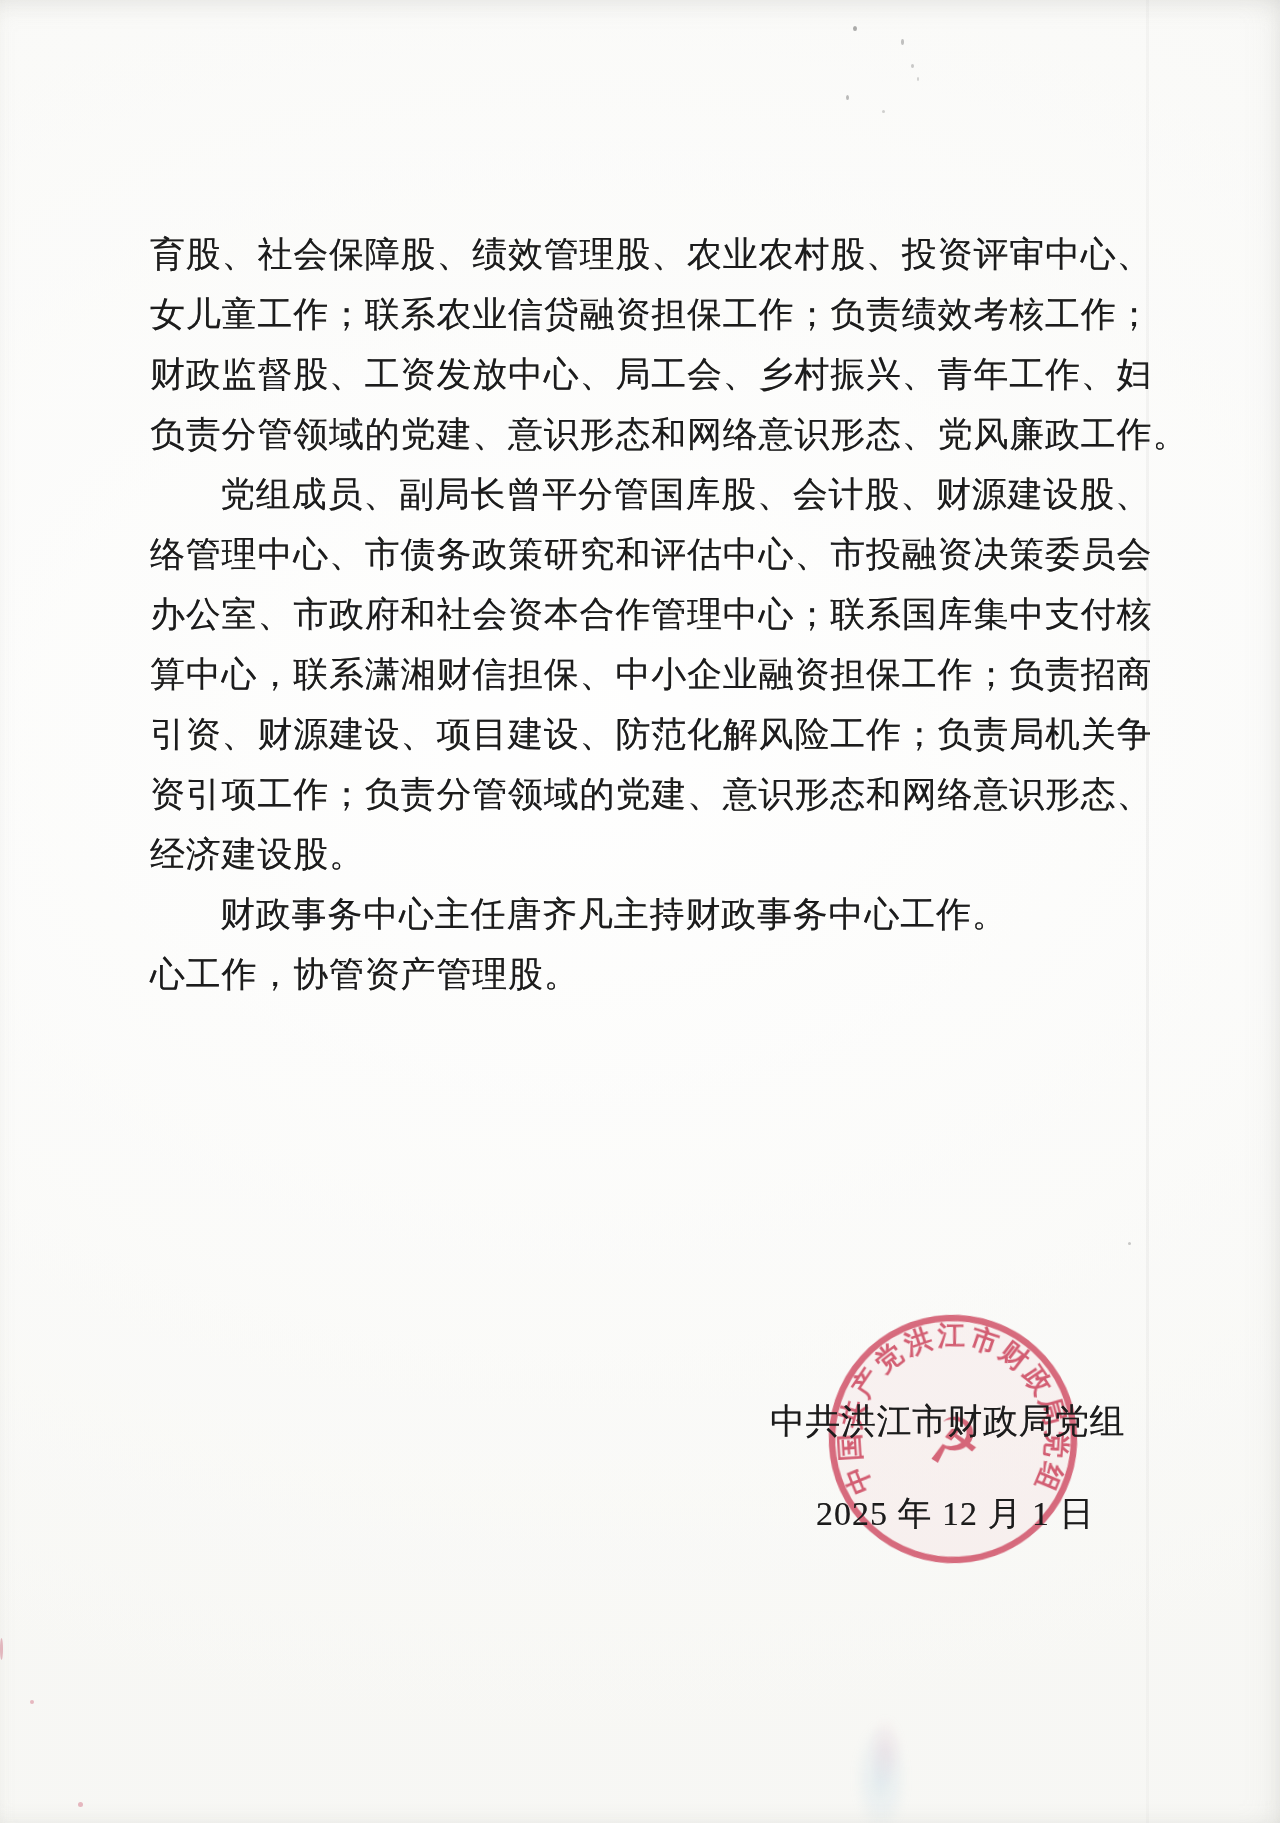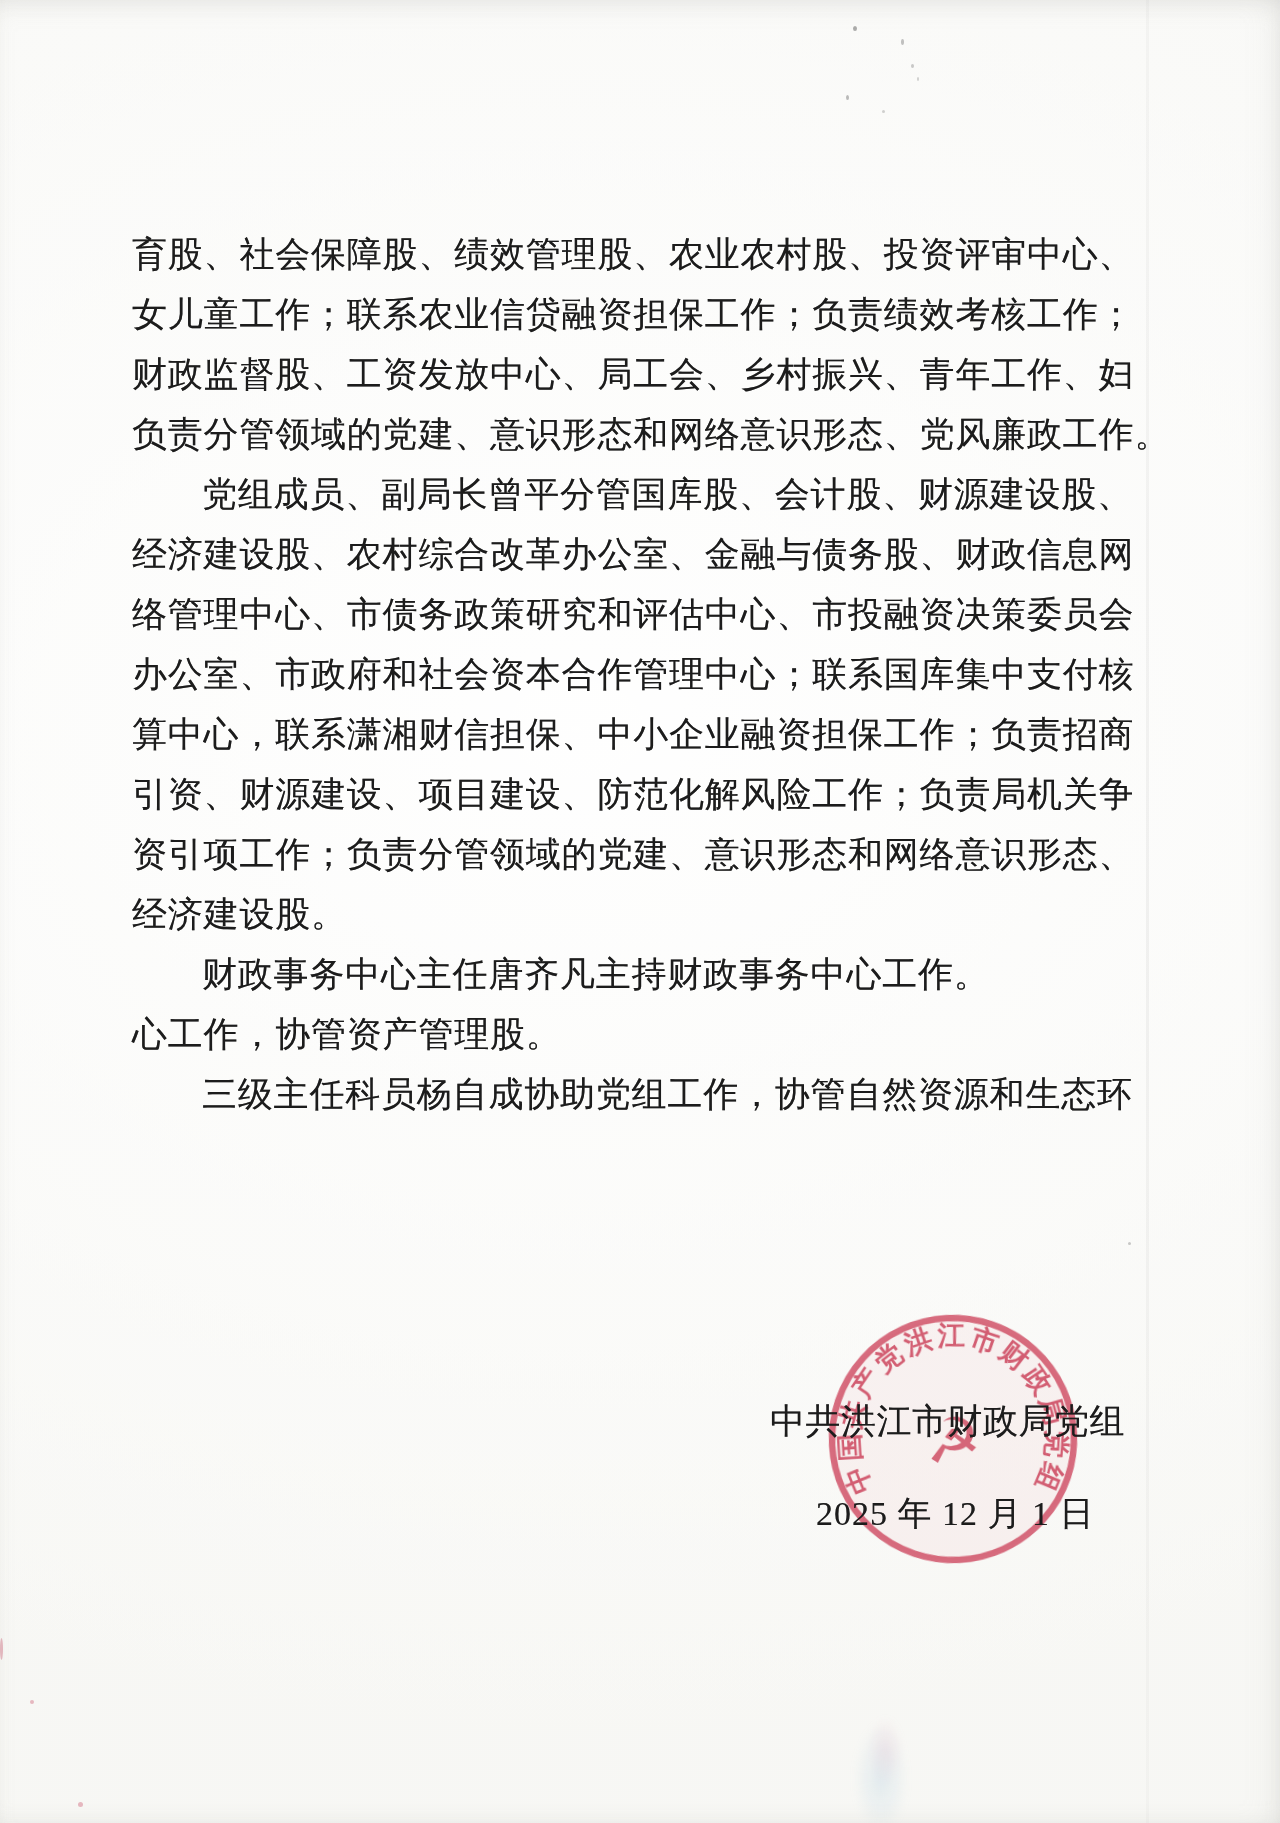--- a/index.html
+++ b/index.html
@@ -10,21 +10,21 @@
     background:#fcfcfa;
     background-image:
       radial-gradient(ellipse 1400px 1000px at 45% 40%, rgba(255,255,255,.9), rgba(244,244,241,.35)),
       linear-gradient(#fbfbf9,#f9f9f6);
     overflow:hidden;
     font-family:"Liberation Serif","DejaVu Serif",serif;
     color:#1d1d1d;
   }
   .text-block{
     position:absolute;
-    left:132px;top:225px;
+    left:150px;top:225px;
     width:1000px;
   }
   .line{
     white-space:nowrap;
     font-size:35px;
     line-height:60px;
     letter-spacing:0.8px;
     color:#1c1c1c;
     text-shadow:0 0 .6px rgba(30,30,30,.55);
   }
@@ -102,30 +102,28 @@
 <body>
 
 <div class="page">
 
   <div class="text-block" id="text-block">
       <div class="line">育股、社会保障股、绩效管理股、农业农村股、投资评审中心、</div>
       <div class="line">女儿童工作；联系农业信贷融资担保工作；负责绩效考核工作；</div>
       <div class="line">财政监督股、工资发放中心、局工会、乡村振兴、青年工作、妇</div>
       <div class="line">负责分管领域的党建、意识形态和网络意识形态、党风廉政工作。</div>
       <div class="line indent">党组成员、副局长曾平分管国库股、会计股、财源建设股、</div>
-      <div class="line">经济建设股、农村综合改革办公室、金融与债务股、财政信息网</div>
       <div class="line">络管理中心、市债务政策研究和评估中心、市投融资决策委员会</div>
       <div class="line">办公室、市政府和社会资本合作管理中心；联系国库集中支付核</div>
       <div class="line">算中心，联系潇湘财信担保、中小企业融资担保工作；负责招商</div>
       <div class="line">引资、财源建设、项目建设、防范化解风险工作；负责局机关争</div>
       <div class="line">资引项工作；负责分管领域的党建、意识形态和网络意识形态、</div>
       <div class="line">经济建设股。</div>
       <div class="line indent">财政事务中心主任唐齐凡主持财政事务中心工作。</div>
       <div class="line">心工作，协管资产管理股。</div>
-      <div class="line indent">三级主任科员杨自成协助党组工作，协管自然资源和生态环</div>
     </div>
 
   <div class="sig-org">中共洪江市财政局党组</div>
   <div class="sig-date">2025 年 12 月 1 日</div>
 
   <div class="seal">
     <svg width="258" height="258" viewBox="0 0 258 258">
       <defs>
         <path id="sealArc" d="M 47.6,176 A 94,94 0 1,1 210.4,176" fill="none"></path>
       </defs>

